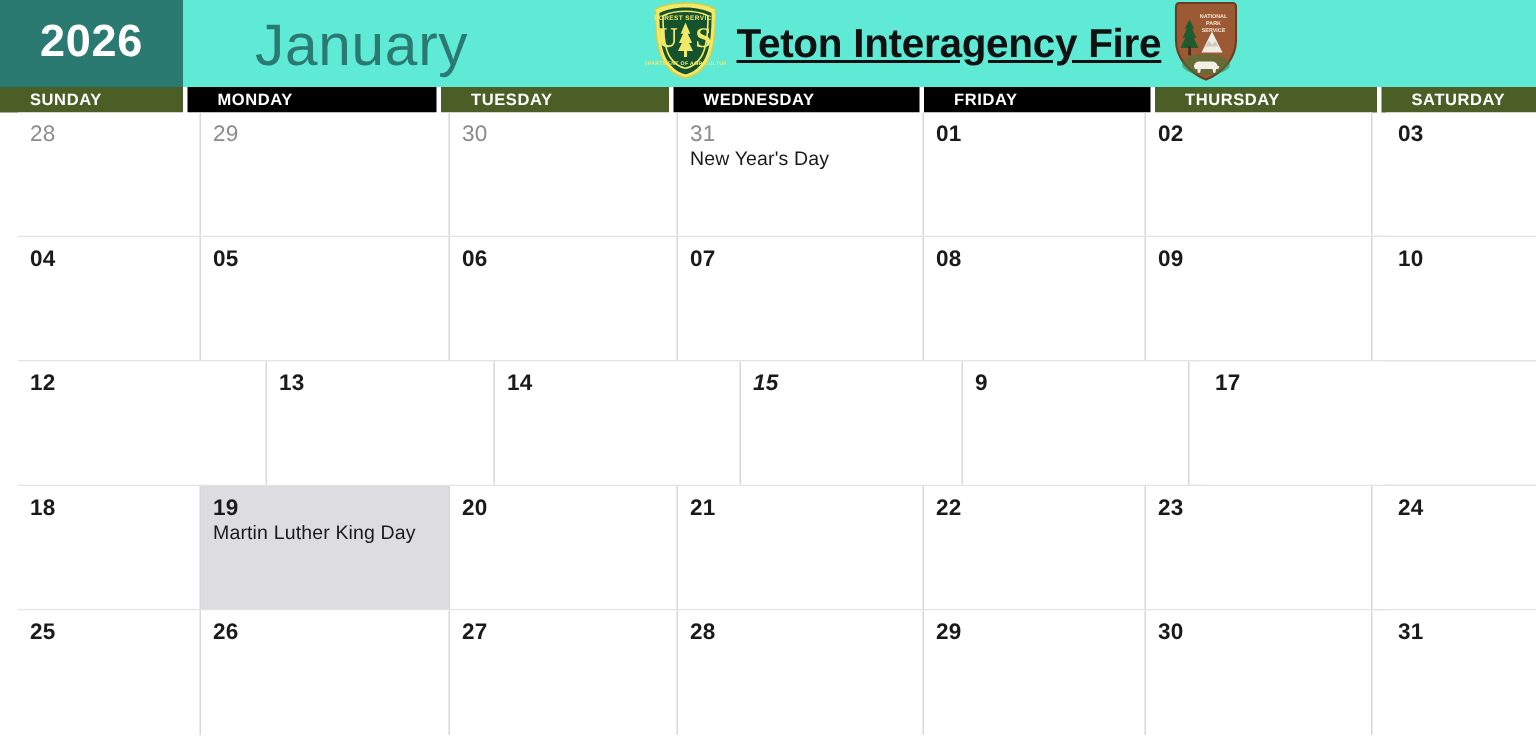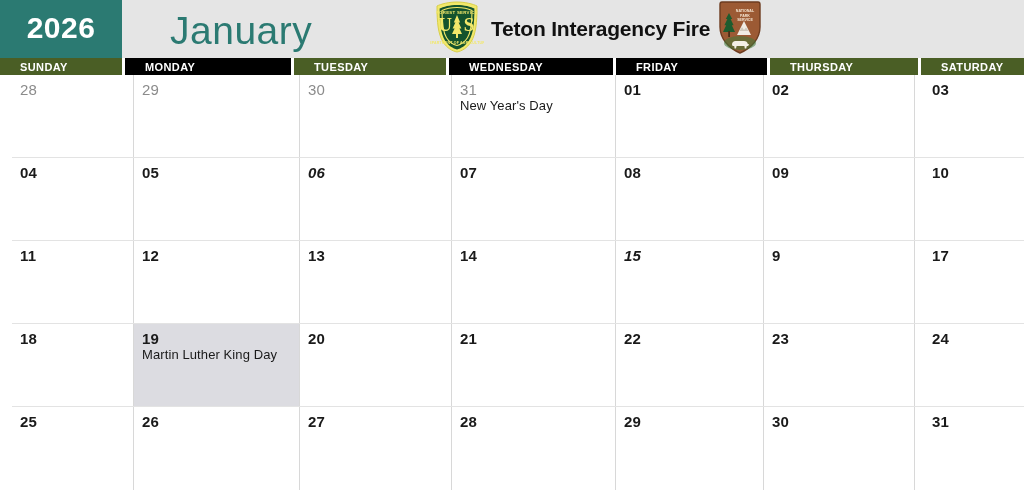--- a/index.html
+++ b/index.html
@@ -18,21 +18,21 @@
     overflow: hidden;
     background: #ffffff;
   }
 
   
   .banner {
     position: absolute;
     left: 0; top: 0;
     width: 1024px;
     height: 58px;
-    background: #e5e5e5;
+    background: #5eead4;
   }
   .year-box {
     position: absolute;
     left: 0; top: 0;
     width: 122px;
     height: 58px;
     background: #2b7a72;
     display: flex;
     align-items: center;
     justify-content: center;
@@ -59,25 +59,26 @@
   .brand {
     position: absolute;
     left: 430px;
     top: 0;
     height: 58px;
     display: flex;
     align-items: center;
     gap: 7px;
   }
   .brand-title {
-    font-size: 21px;
+    font-size: 27px;
     font-weight: bold;
     color: #111111;
     letter-spacing: -0.2px;
     white-space: nowrap;
+    text-decoration: underline;
   }
 
   
   .usfs-shield {
     width: 54px;
     height: 54px;
     flex: 0 0 54px;
   }
   
   .nps-arrow {
@@ -242,40 +243,37 @@
           <div class="daynum">03</div>
         </div>
       </div>
       <div class="week">
         <div class="cell" style="width: 122px; flex: 0 0 122px;">
           <div class="daynum">04</div>
         </div>
         <div class="cell" style="width: 166px; flex: 0 0 166px;">
           <div class="daynum">05</div>
         </div>
-        <div class="cell" style="width: 152px; flex: 0 0 152px; font-style: italic;">
+        <div class="cell" style="width: 152px; flex: 0 0 152px;">
           <div class="daynum">06</div>
         </div>
         <div class="cell" style="width: 164px; flex: 0 0 164px;">
           <div class="daynum">07</div>
         </div>
         <div class="cell" style="width: 148px; flex: 0 0 148px;">
           <div class="daynum">08</div>
         </div>
         <div class="cell" style="width: 151px; flex: 0 0 151px;">
           <div class="daynum">09</div>
         </div>
         <div class="cell" style="width: 121px; flex: 0 0 121px;">
           <div class="daynum">10</div>
         </div>
       </div>
       <div class="week">
-        <div class="cell" style="width: 122px; flex: 0 0 122px;">
-          <div class="daynum">11</div>
-        </div>
         <div class="cell" style="width: 166px; flex: 0 0 166px;">
           <div class="daynum">12</div>
         </div>
         <div class="cell" style="width: 152px; flex: 0 0 152px;">
           <div class="daynum">13</div>
         </div>
         <div class="cell" style="width: 164px; flex: 0 0 164px;">
           <div class="daynum">14</div>
         </div>
         <div class="cell" style="width: 148px; flex: 0 0 148px; font-style: italic;">

